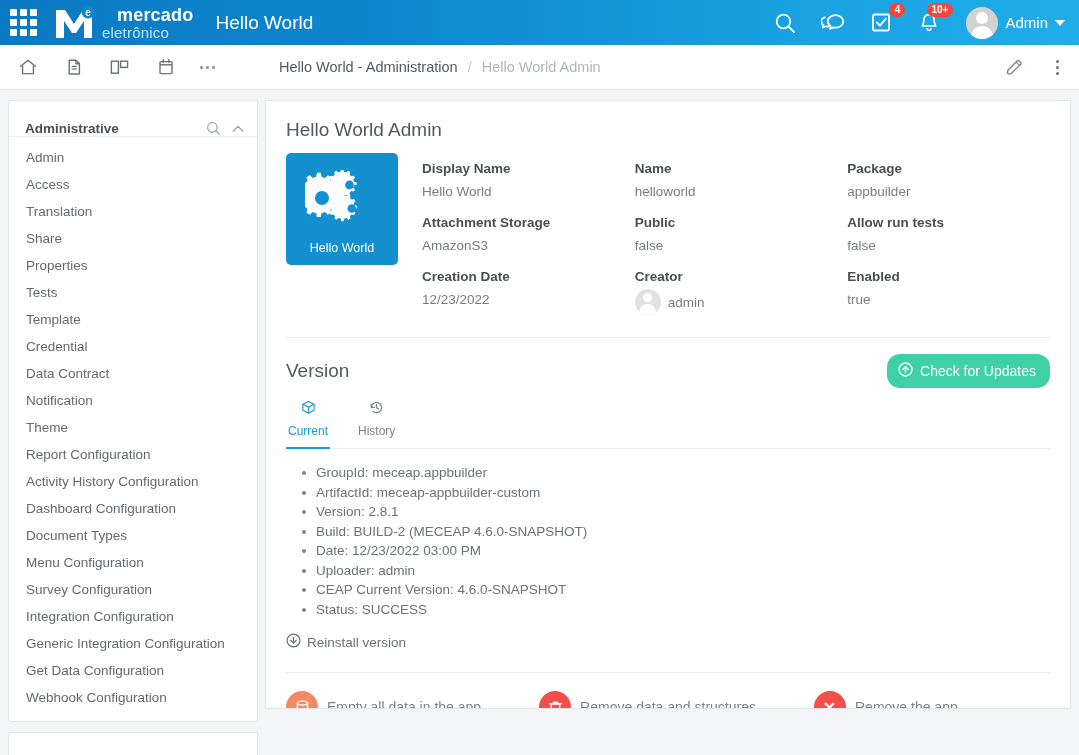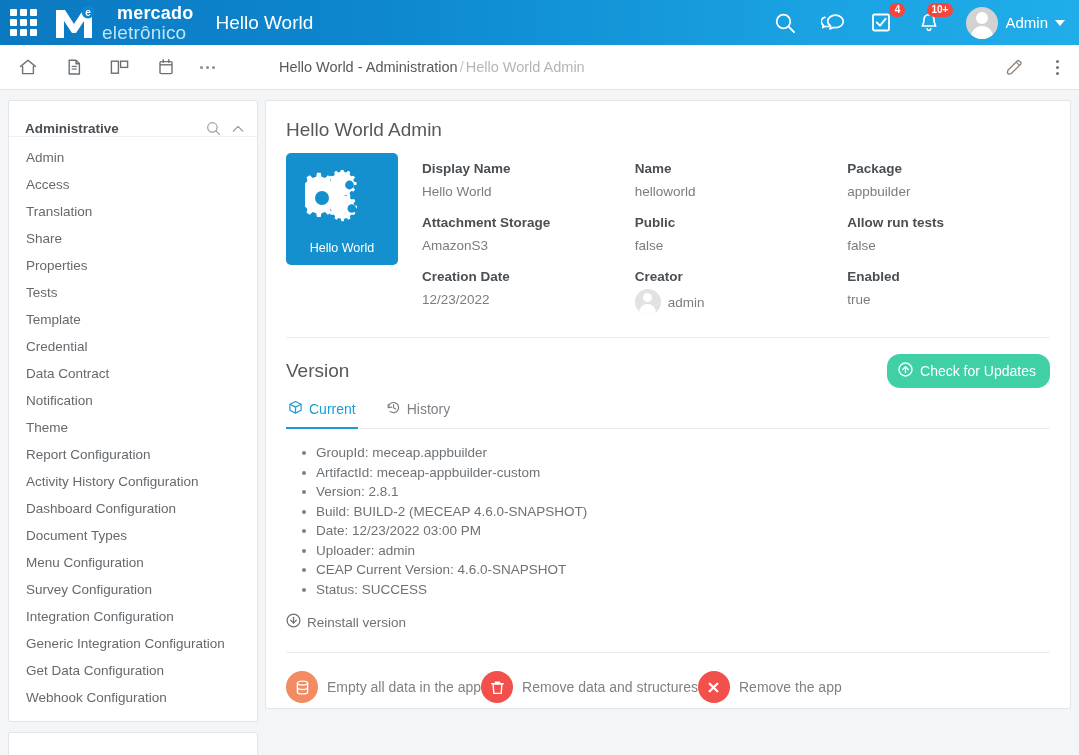--- a/index.html
+++ b/index.html
@@ -47,21 +47,21 @@
     flex: 0 0 auto;
   }
   .brand-mark svg { display:block; }
   .brand-text { margin-left: 2px; line-height: 1; }
   .brand-text .l1 {
     color: #fff; font-size: 18px; font-weight: bold; letter-spacing: .2px;
     display: block;
     margin-left: 15px;
   }
   .brand-text .l2 {
-    color: #bfe4f7; font-size: 19px; display: block; margin-top: 1px;
+    color: #bfe4f7; font-size: 15px; display: block; margin-top: 1px;
     letter-spacing: .2px;
   }
   .app-title {
     color: #fff; font-size: 19px; margin-left: 22px;
     white-space: nowrap;
   }
   .topbar-right {
     margin-left: auto;
     display: flex;
     align-items: center;
@@ -127,21 +127,21 @@
     width: 24px; height: 24px; display: flex; align-items: center; justify-content: center;
     cursor: pointer; color: #6b7176;
   }
   .dots-h {
     display: flex; gap: 3px; align-items: center; cursor: pointer;
   }
   .dots-h i { width: 3px; height: 3px; border-radius: 50%; background: #8a9095; display: block; }
 
   .breadcrumb {
     margin-left: 64px;
-    display: flex; align-items: center; gap: 2px;
+    display: flex; align-items: center; gap: 10px;
     font-size: 14.5px;
   }
   .bc-link { color: #55595d; cursor: pointer; }
   .bc-sep  { color: #c6c9cc; }
   .bc-cur  { color: #b2b6ba; }
 
   .subbar-right { margin-left: auto; display: flex; align-items: center; gap: 24px; }
   .dots-v { display: flex; flex-direction: column; gap: 3px; cursor: pointer; padding: 4px 6px; }
   .dots-v i { width: 3px; height: 3px; border-radius: 50%; background: #6b7176; display: block; }
 
@@ -278,26 +278,27 @@
 
   .tabs {
     display: flex; align-items: flex-end; gap: 26px;
     padding: 12px 20px 0 20px;
     border-bottom: 1px solid #e9ebed;
     margin: 0 20px 0 20px;
     padding-left: 0; padding-right: 0;
   }
   .tab {
     display: flex; align-items: center; gap: 6px;
-    font-size: 14px;
+    font-size: 12px;
     color: #7d8287;
     padding: 0 2px 9px 2px;
     cursor: pointer;
     border-bottom: 2px solid transparent;
     margin-bottom: -1px;
+    flex-direction: column;
   }
   .tab.active { color: #1b9bd8; border-bottom-color: #1b9bd8; }
 
   .bullets {
     list-style: none;
     margin: 0;
     padding: 14px 20px 0 36px;
   }
   .bullets li {
     font-size: 13.5px;
@@ -320,20 +321,21 @@
     font-size: 13.5px; color: #6d7276;
     margin: 14px 0 0 20px;
     cursor: pointer;
   }
 
   .footer-divider { height: 1px; background: #e9ebed; margin: 20px 20px 0 20px; }
 
   .danger-row {
     display: flex; align-items: center;
     padding: 18px 20px 0 20px;
+    gap: 58px;
   }
   .danger-item {
     display: flex; align-items: center; gap: 9px;
     font-size: 14px; color: #7d8287;
     cursor: pointer;
   }
   .circ {
     width: 32px; height: 32px; border-radius: 50%;
     display: flex; align-items: center; justify-content: center;
     flex: 0 0 auto;

